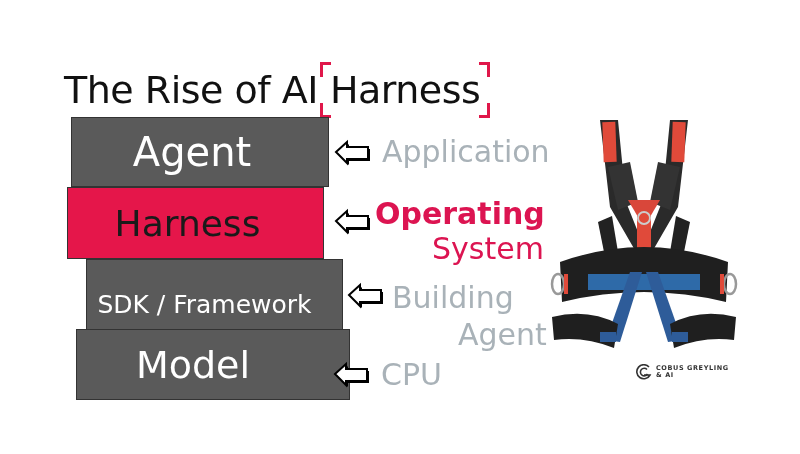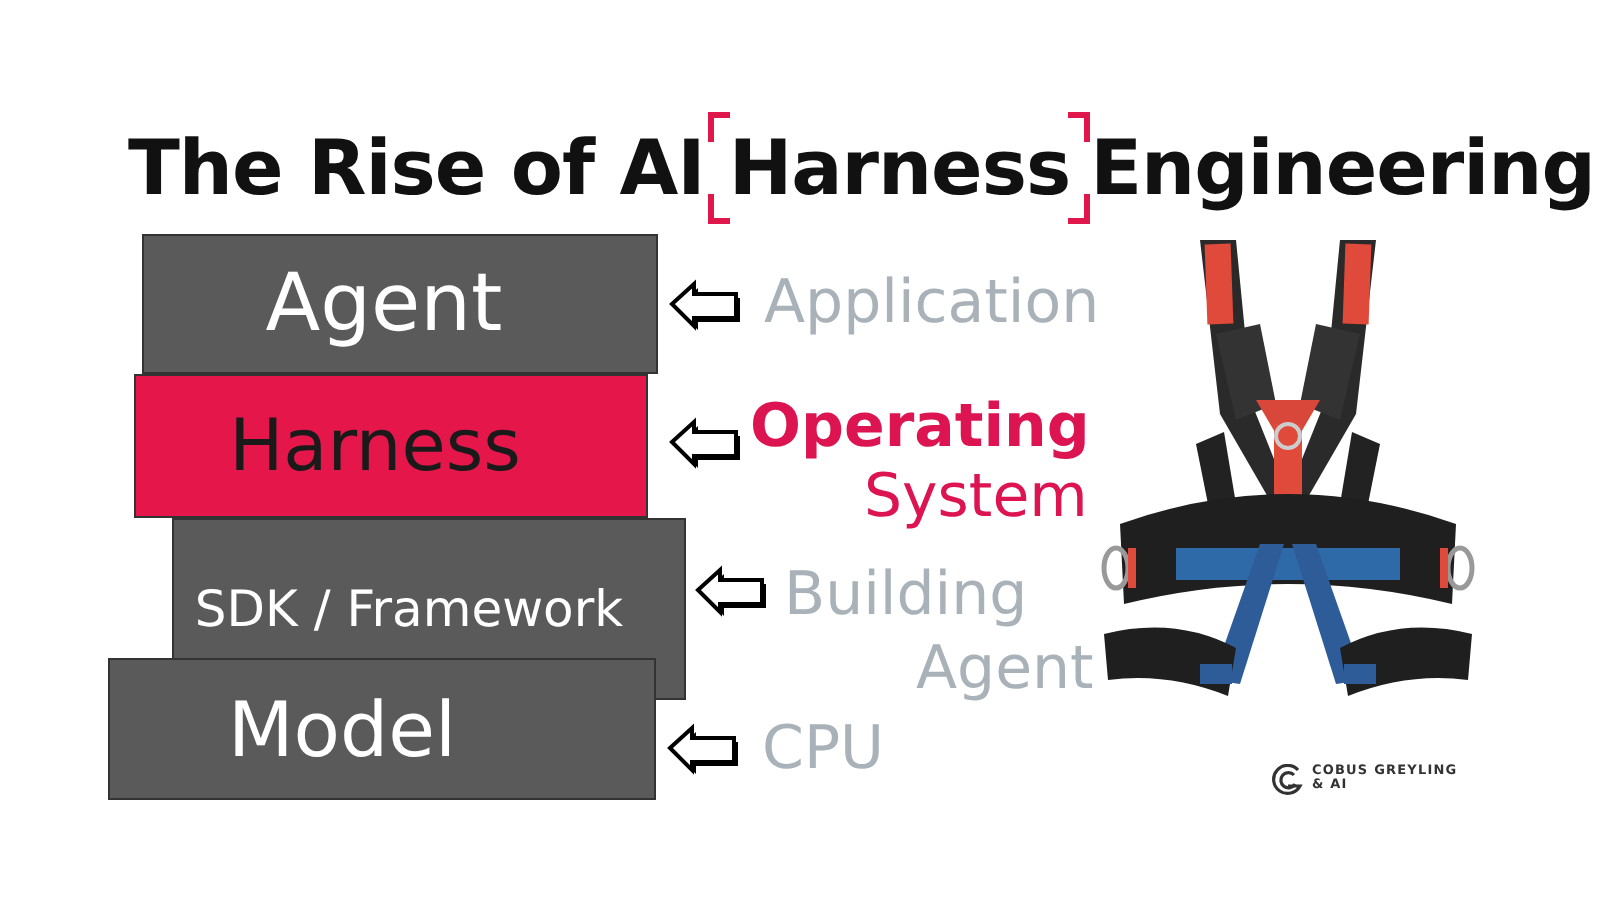--- a/index.html
+++ b/index.html
@@ -3,72 +3,71 @@
   <meta charset="utf-8">
   <style>
     html, body { margin: 0; padding: 0; }
     body {
       width: 800px; height: 454px; background: #ffffff; position: relative; overflow: hidden;
       font-family: "DejaVu Sans", sans-serif;
     }
     .title {
       position: absolute; left: 64px; top: 62px; height: 50px;
       font-size: 38px; color: #111; letter-spacing: -0.5px; white-space: nowrap;
-      font-family: "DejaVu Sans", sans-serif; font-weight: 700;
-      display: flex; align-items: flex-start;
+      font-family: "DejaVu Sans", sans-serif; font-weight: 400;
+      display: flex; align-items: flex-end;
     }
     .title .hl { position: relative; padding: 0 4px; margin: 0 6px 0 8px; }
     .title .br {
       position: absolute; width: 12px; height: 12px; border-color: #e0174a; border-style: solid; border-width: 0;
     }
     .br.tl { left: -6px; top: -6px; border-left-width: 3px; border-top-width: 3px; }
     .br.tr { right: -6px; top: -6px; border-right-width: 3px; border-top-width: 3px; }
     .br.bl { left: -6px; bottom: -6px; border-left-width: 3px; border-bottom-width: 3px; }
     .br.brr { right: -6px; bottom: -6px; border-right-width: 3px; border-bottom-width: 3px; }
     .br.tl, .br.bl { width: 8px; }
     .br.tr, .br.brr { width: 8px; }
 
     .block {
       position: absolute; display: flex; align-items: center; justify-content: center;
       box-sizing: border-box; border: 1.5px solid #333;
     }
     .block span { position: relative; }
     .b-agent { left: 71px; top: 117px; width: 258px; height: 70px; background: #5a5a5a; color: #fff; font-size: 40px; }
     .b-harness { left: 67px; top: 187px; width: 257px; height: 72px; background: #e5164a; color: #1a1a1a; font-size: 36px; }
     .b-sdk { left: 86px; top: 259px; width: 257px; height: 91px; background: #5a5a5a; color: #fff; font-size: 25px; }
-    .b-model { left: 54px; top: 329px; width: 274px; height: 71px; background: #5a5a5a; color: #fff; font-size: 38px; }
+    .b-model { left: 76px; top: 329px; width: 274px; height: 71px; background: #5a5a5a; color: #fff; font-size: 38px; }
     .b-agent span { left: -8px; }
     .b-harness span { left: -8px; }
     .b-sdk span { left: -10px; }
     .b-model span { left: -20px; }
 
     .arrow { position: absolute; width: 40px; height: 28px; }
     .label { position: absolute; font-size: 30px; white-space: nowrap; line-height: 1; }
     .label.gray { color: #a9b2b8; text-align: right; }
     .label.red { color: #dc1451; }
 
     .harness-img { position: absolute; left: 548px; top: 112px; width: 192px; height: 240px; }
 
-    .logo { position: absolute; left: 636px; top: 382px; display: flex; align-items: flex-start; }
+    .logo { position: absolute; left: 636px; top: 364px; display: flex; align-items: center; }
     .logo .mark { width: 16px; height: 16px; }
     .logo .txt { margin-left: 4px; font-size: 6.5px; font-weight: bold; color: #333; line-height: 1.15; letter-spacing: 0.6px; font-family: "DejaVu Sans", sans-serif; }
   </style>
 </head>
 <body>
 
 <div class="title">
   <span>The Rise of AI</span>
   <span class="hl">
     <i class="br tl"></i>
     <i class="br tr"></i>
     <i class="br bl"></i>
     <i class="br brr"></i>
     <span>Harness</span>
   </span>
-  <span>Engineering</span>
 </div>
 
 <div class="block b-agent">
     <span>Agent</span>
   </div>
 <div class="block b-harness">
     <span>Harness</span>
   </div>
 <div class="block b-sdk">
     <span>SDK / Framework</span>

